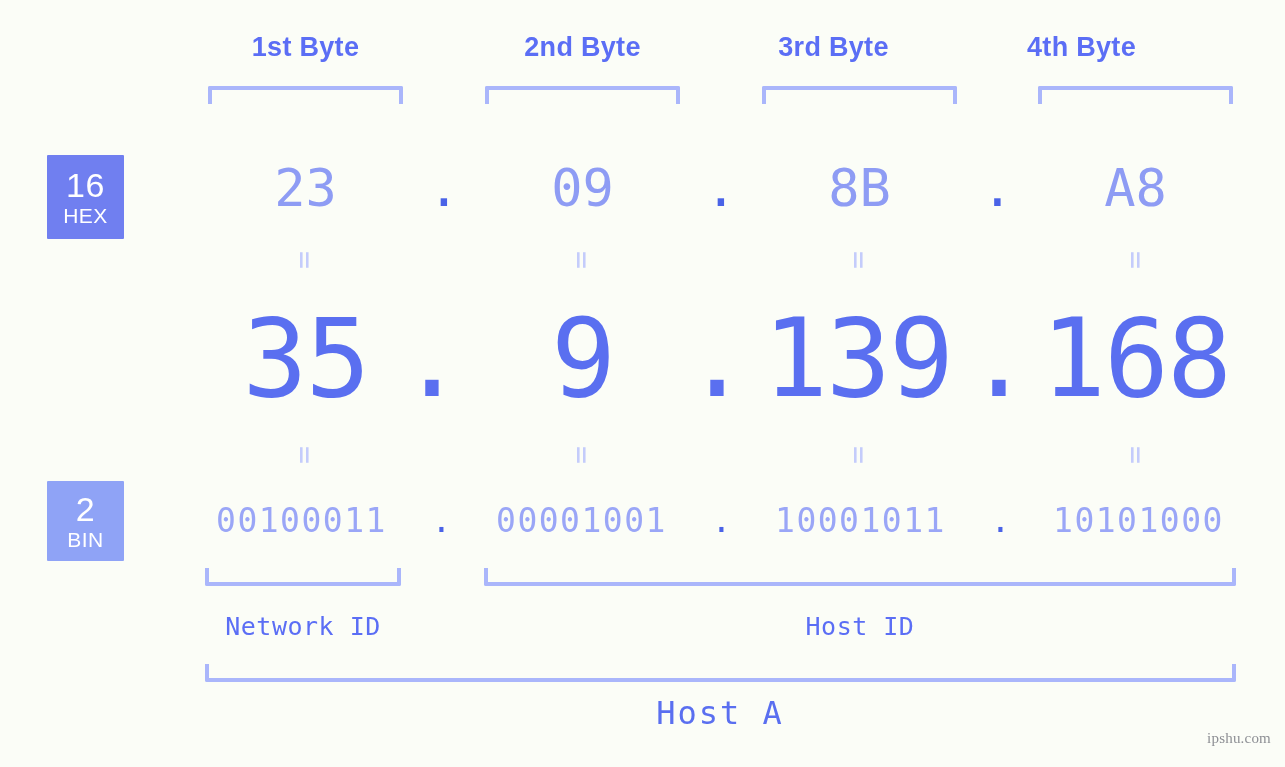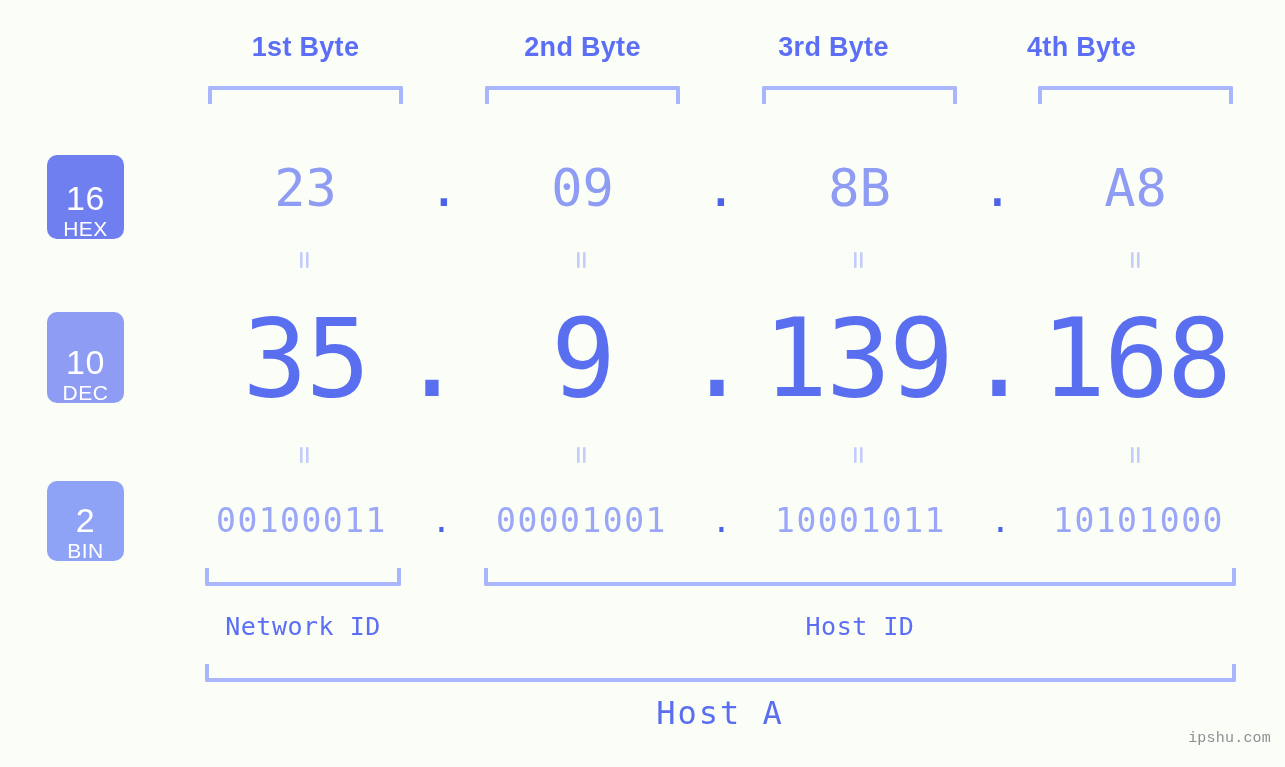--- a/index.html
+++ b/index.html
@@ -49,28 +49,28 @@
     height: 18px;
     box-sizing: border-box;
     border-radius: 0 0 2px 2px;
   }
 
   
   .badge {
     position: absolute;
     left: 47px;
     width: 77px;
-    border-radius: 10px;
+    border-radius: 1px;
     color: #ffffff;
     text-align: center;
     font-family: "Liberation Sans", sans-serif;
     display: flex;
     flex-direction: column;
     align-items: center;
-    justify-content: flex-end;
+    justify-content: center;
     line-height: 1;
     user-select: none;
   }
   .badge .num {
     font-size: 34px;
     font-weight: 400;
     letter-spacing: .5px;
   }
   .badge .nm {
     font-size: 21px;
@@ -184,21 +184,21 @@
     letter-spacing: 2px;
     white-space: nowrap;
   }
 
   
   #watermark {
     position: absolute;
     right: 14px;
     bottom: 20px;
     color: #8d8f94;
-    font-family: Liberation Mono, monospace;
+    font-family: Liberation Serif, serif;
     font-size: 15px;
     letter-spacing: .2px;
   }
 </style>
 </head>
 <body>
 
 <div class="stage">
 
   <div class="byte-label" style="left:208px;width:195px;">1st Byte</div>
@@ -207,24 +207,20 @@
   <div class="byte-label" style="left:984px;width:195px;">4th Byte</div>
 
   <div class="bracket-down" style="left:208px;top:86px;width:195px;"></div>
   <div class="bracket-down" style="left:485px;top:86px;width:195px;"></div>
   <div class="bracket-down" style="left:762px;top:86px;width:195px;"></div>
   <div class="bracket-down" style="left:1038px;top:86px;width:195px;"></div>
 
   <div class="badge" id="badge-hex">
     <span class="num">16</span>
     <span class="nm">HEX</span>
-  </div>
-  <div class="badge" id="badge-dec">
-    <span class="num">10</span>
-    <span class="nm">DEC</span>
   </div>
   <div class="badge" id="badge-bin">
     <span class="num">2</span>
     <span class="nm">BIN</span>
   </div>
 
   <div class="hex-row">
     <div class="value-cell" style="left:208px;width:195px;">23</div>
     <div class="dot" style="left:403px;width:82px;">.</div>
     <div class="value-cell" style="left:485px;width:195px;">09</div>

